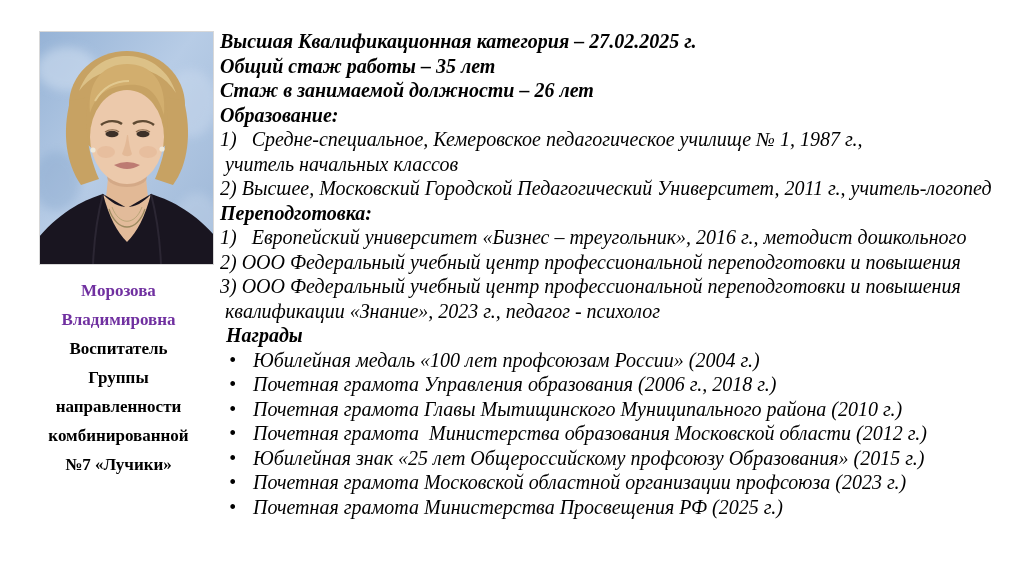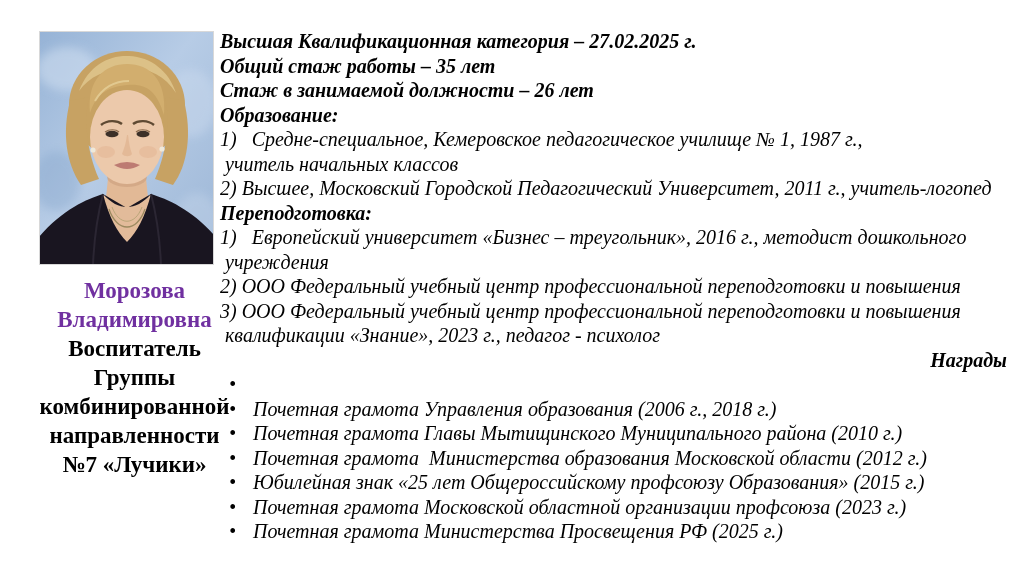--- a/index.html
+++ b/index.html
@@ -9,33 +9,33 @@
     font-family:"Liberation Serif","DejaVu Serif",serif;
   }
 
   
   .photo-frame{
     position:absolute;left:39px;top:31px;width:175px;height:234px;
   }
   .photo-frame svg{display:block;}
   .left-text{
     position:absolute;left:0;top:276px;width:237px;
-    text-align:center;font-weight:bold;font-size:23px;line-height:29px;padding-left:16px;
+    text-align:center;font-weight:bold;font-size:17px;line-height:29px;
   }
   .name-line{color:#7030A0;}
   .title-line{color:#000000;}
 
   
   .info{
     position:absolute;left:220px;top:29px;width:787px;
     font-size:20px;line-height:24.5px;font-style:italic;
   }
   .line{white-space:pre-wrap;}
   .b{font-weight:bold;}
-  .awards-h{padding-left:6px;text-align:right;}
+  .awards-h{padding-left:6px;}
   .awards{list-style:none;margin:0;padding:0;}
   .award{display:flex;white-space:pre-wrap;}
   .bullet{flex:0 0 24px;padding-left:9px;box-sizing:content-box;}
 </style>
 </head>
 <body>
 
 <div class="slide">
 
   <div class="photo-frame">
@@ -94,46 +94,46 @@
 
       <rect x="0.5" y="0.5" width="174" height="233" fill="none" stroke="#d8d8d8"></rect>
     </svg>
   </div>
 
   <div class="left-text">
     <div class="name-line">Морозова</div>
     <div class="name-line">Владимировна</div>
     <div class="title-line">Воспитатель</div>
     <div class="title-line">Группы</div>
+    <div class="title-line">направленности</div>
     <div class="title-line">комбинированной</div>
-    <div class="title-line">направленности</div>
     <div class="title-line">№7 «Лучики»</div>
   </div>
 
   <div class="info">
     <div class="line b">Высшая Квалификационная категория – 27.02.2025 г.</div>
     <div class="line b">Общий стаж работы – 35 лет</div>
     <div class="line b">Стаж в занимаемой должности – 26 лет</div>
 
     <div class="line b">Образование:</div>
     <div class="line">1)   Средне-специальное, Кемеровское педагогическое училище № 1, 1987 г.,</div>
     <div class="line"> учитель начальных классов</div>
     <div class="line">2) Высшее, Московский Городской Педагогический Университет, 2011 г., учитель-логопед</div>
 
     <div class="line b">Переподготовка:</div>
     <div class="line">1)   Европейский университет «Бизнес – треугольник», 2016 г., методист дошкольного</div>
-    <div class="line"> учреждения</div>
     <div class="line">2) ООО Федеральный учебный центр профессиональной переподготовки и повышения</div>
     <div class="line">3) ООО Федеральный учебный центр профессиональной переподготовки и повышения</div>
     <div class="line"> квалификации «Знание», 2023 г., педагог - психолог</div>
 
     <div class="line b awards-h">Награды</div>
     <ul class="awards">
       <li class="award">
         <span class="bullet">•</span>
+        <span>Юбилейная медаль «100 лет профсоюзам России» (2004 г.)</span>
       </li>
       <li class="award">
         <span class="bullet">•</span>
         <span>Почетная грамота Управления образования (2006 г., 2018 г.)</span>
       </li>
       <li class="award">
         <span class="bullet">•</span>
         <span>Почетная грамота Главы Мытищинского Муниципального района (2010 г.)</span>
       </li>
       <li class="award">

